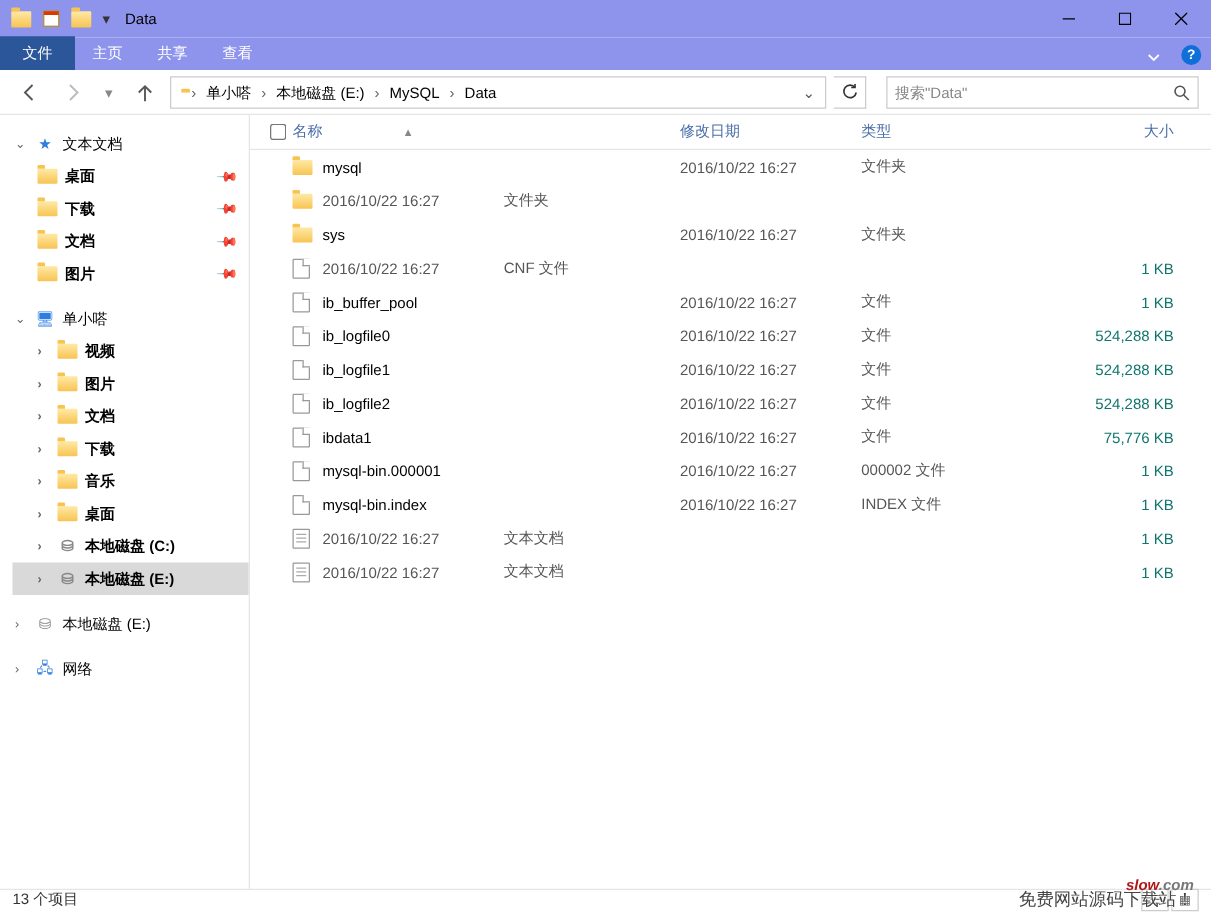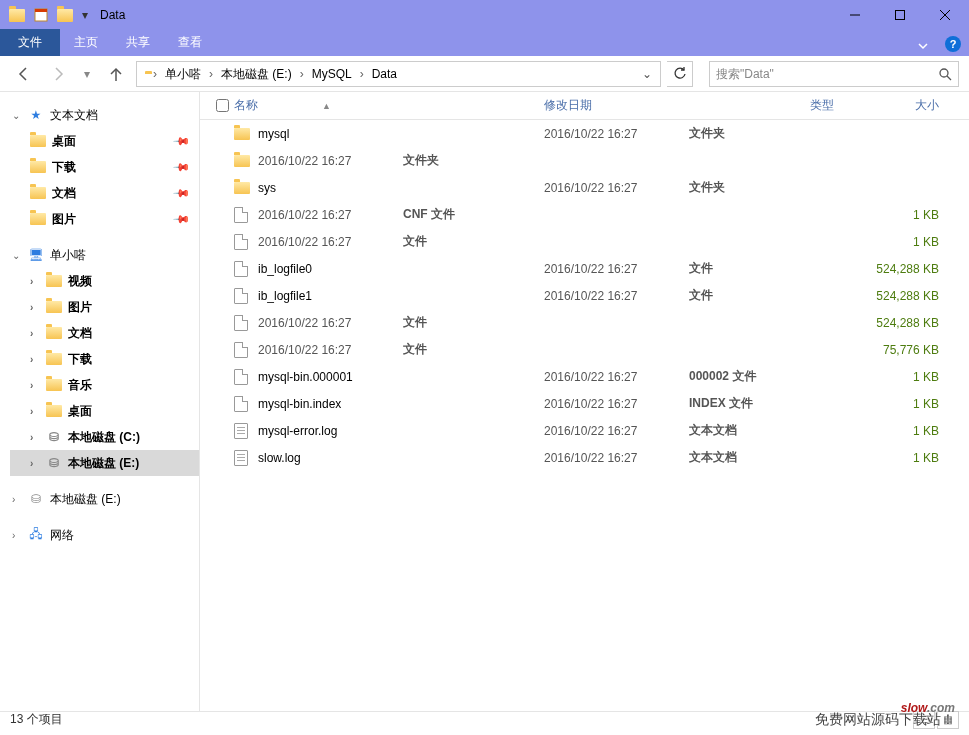--- a/index.html
+++ b/index.html
@@ -60,30 +60,30 @@
 .ico.textfile { width:14px; height:16px; border:1px solid #999; background:#fff; border-radius:1px; position:relative; }
 .ico.textfile:after { content:""; position:absolute; left:2px; right:2px; top:3px; height:1px; background:#aaa; box-shadow:0 3px 0 #aaa, 0 6px 0 #aaa; }
 
 
 .filepane { flex:1; display:flex; flex-direction:column; }
 .columns { display:flex; height:28px; align-items:center; border-bottom:1px solid #e5e5e5; padding-left:10px; color:#4a6ea9; }
 .columns .chk { width:24px; display:flex; align-items:center; justify-content:center; }
 .columns .chk input { width:13px; height:13px; }
 .col-name { flex:0 0 310px; display:flex; align-items:center; gap:4px; }
 .col-date { flex:0 0 145px; }
-.col-type { flex:0 0 145px;text-align:right; }
+.col-type { flex:0 0 145px; }
 .col-size { flex:1; text-align:right; padding-right:30px; }
 .sort-ind { color:#888; font-size:9px; margin-left:60px; }
 .filelist { flex:1; overflow-y:auto; }
 .row { display:flex; height:27px; align-items:center; padding-left:34px; }
 .row .ic { width:24px; display:flex; align-items:center; }
 .row .name { flex:0 0 286px; }
 .row .date { flex:0 0 145px; color:#555; }
-.row .type { flex:0 0 145px; color:#555;font-weight:bold; }
-.row .size { flex:1; text-align:right; padding-right:30px; color:#4d7c0f; }
+.row .type { flex:0 0 145px; color:#555; }
+.row .size { flex:1; text-align:right; padding-right:30px; color:#0f766e; }
 
 
 .statusbar { height:16px; border-top:1px solid #e5e5e5; display:flex; align-items:center; padding:0 10px; color:#333; }
 .statusbar .spacer { flex:1; }
 .statusbar .viewbtns { display:flex; gap:2px; }
 .statusbar .vb { width:22px; height:18px; border:1px solid #ccc; display:flex; align-items:center; justify-content:center; color:#555; font-size:10px; }
 
 
 .watermark { position:absolute; right:14px; bottom:16px; font-family: Arial Black, Arial, sans-serif; font-style:italic; font-weight:900; font-size:28px; color:#b01818; pointer-events:none; }
 .watermark .g { color:#777; }
@@ -328,20 +328,21 @@
             <span class="ico file"></span>
           </span>
           <span class="date">2016/10/22 16:27</span>
           <span class="type">CNF 文件</span>
           <span class="size">1 KB</span>
         </div>
         <div class="row">
           <span class="ic">
             <span class="ico file"></span>
           </span>
+          <span class="name">ib_buffer_pool</span>
           <span class="date">2016/10/22 16:27</span>
           <span class="type">文件</span>
           <span class="size">1 KB</span>
         </div>
         <div class="row">
           <span class="ic">
             <span class="ico file"></span>
           </span>
           <span class="name">ib_logfile0</span>
           <span class="date">2016/10/22 16:27</span>
@@ -354,28 +355,30 @@
           </span>
           <span class="name">ib_logfile1</span>
           <span class="date">2016/10/22 16:27</span>
           <span class="type">文件</span>
           <span class="size">524,288 KB</span>
         </div>
         <div class="row">
           <span class="ic">
             <span class="ico file"></span>
           </span>
+          <span class="name">ib_logfile2</span>
           <span class="date">2016/10/22 16:27</span>
           <span class="type">文件</span>
           <span class="size">524,288 KB</span>
         </div>
         <div class="row">
           <span class="ic">
             <span class="ico file"></span>
           </span>
+          <span class="name">ibdata1</span>
           <span class="date">2016/10/22 16:27</span>
           <span class="type">文件</span>
           <span class="size">75,776 KB</span>
         </div>
         <div class="row">
           <span class="ic">
             <span class="ico file"></span>
           </span>
           <span class="name">mysql-bin.000001</span>
           <span class="date">2016/10/22 16:27</span>
@@ -388,30 +391,28 @@
           </span>
           <span class="name">mysql-bin.index</span>
           <span class="date">2016/10/22 16:27</span>
           <span class="type">INDEX 文件</span>
           <span class="size">1 KB</span>
         </div>
         <div class="row">
           <span class="ic">
             <span class="ico textfile"></span>
           </span>
-          <span class="name">mysql-error.log</span>
           <span class="date">2016/10/22 16:27</span>
           <span class="type">文本文档</span>
           <span class="size">1 KB</span>
         </div>
         <div class="row">
           <span class="ic">
             <span class="ico textfile"></span>
           </span>
-          <span class="name">slow.log</span>
           <span class="date">2016/10/22 16:27</span>
           <span class="type">文本文档</span>
           <span class="size">1 KB</span>
         </div>
       </div>
   </div>
 </div>
 
 <div class="statusbar">
   <span>13 个项目</span>

